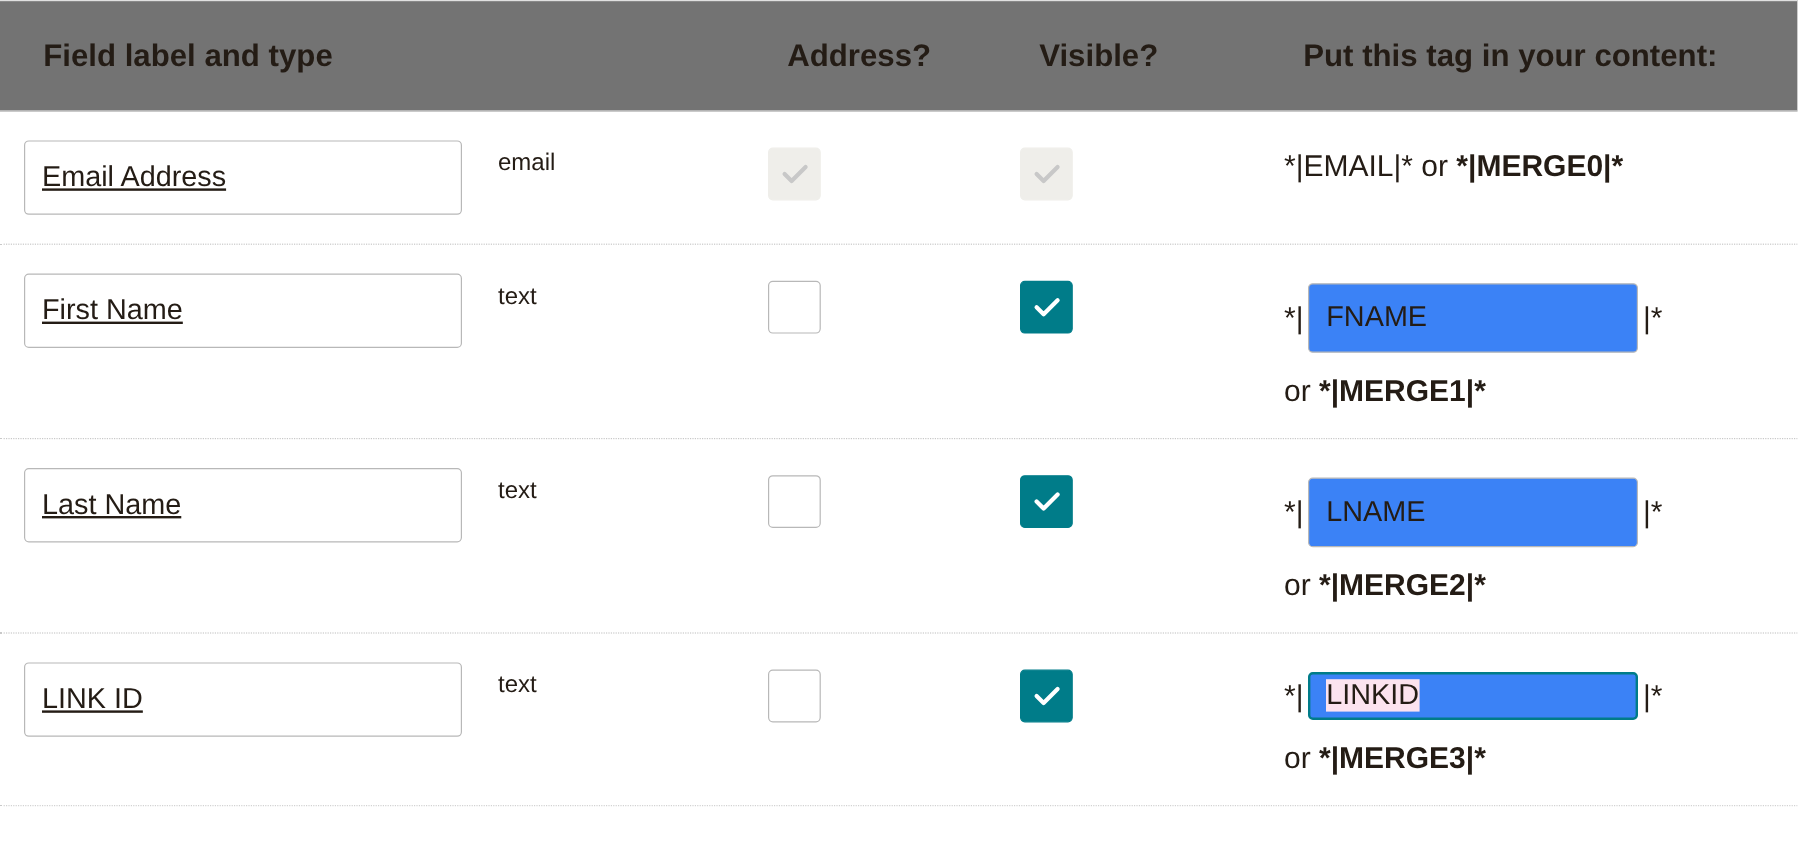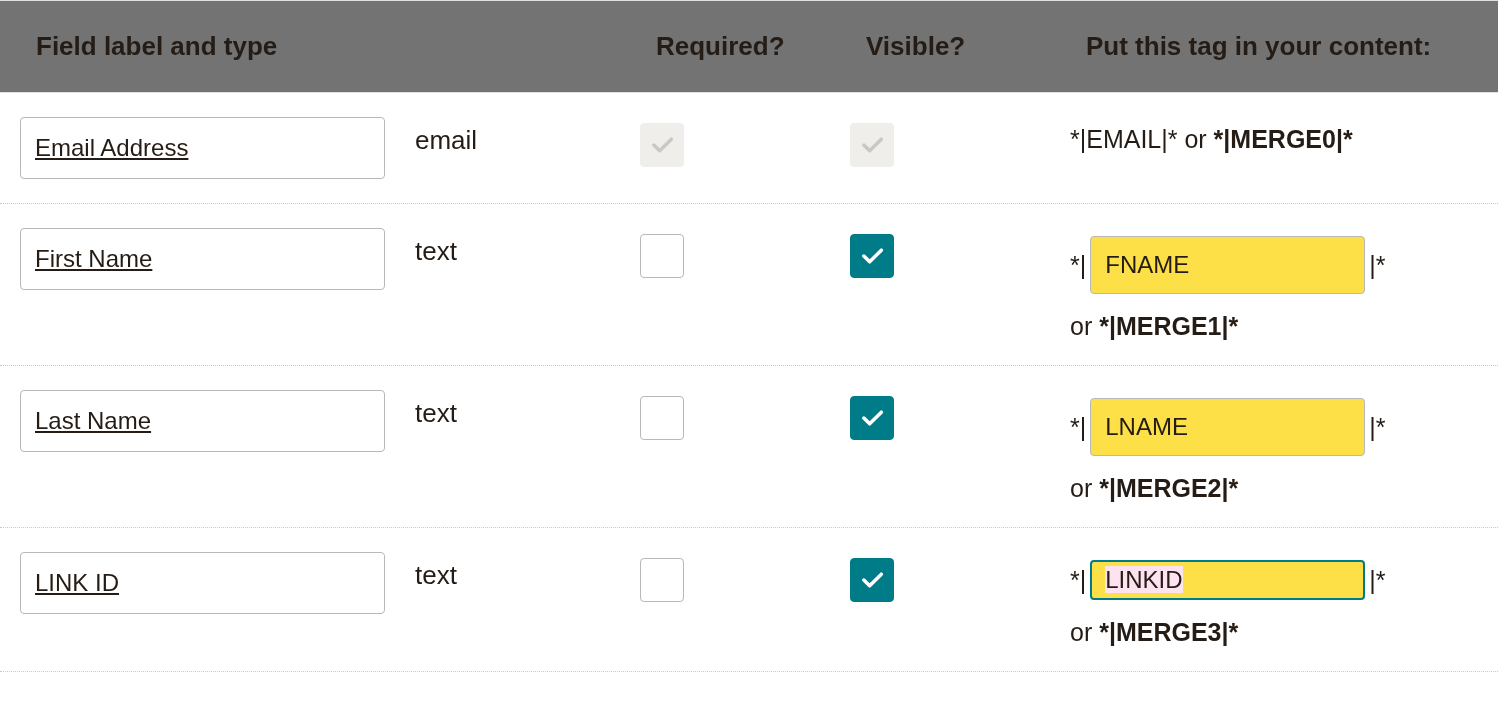--- a/index.html
+++ b/index.html
@@ -36,21 +36,21 @@
       padding: 16px 14px;
       border: 1px solid #b8b8b8;
       border-radius: 4px;
       width: 365px;
       background: #fff;
       color: #241c15;
       font-family: inherit;
       text-decoration: underline;
     }
     .type-text {
-      font-size: 26px;
+      font-size: 20px;
       color: #241c15;
       padding-top: 8px;
     }
     .checkbox {
       width: 44px;
       height: 44px;
       border: 1px solid #b8b8b8;
       border-radius: 4px;
       background: #fff;
       display: inline-flex;
@@ -85,40 +85,40 @@
       display: inline-flex;
       align-items: center;
       gap: 4px;
     }
     .tag-input {
       font-size: 24px;
       padding: 14px 14px;
       border: 1px solid #b8b8b8;
       border-radius: 4px;
       width: 275px;
-      background: #fde047;
+      background: #3b82f6;
       color: #241c15;
       font-family: inherit;
     }
     .tag-input.focused {
       border: 2px solid #007c89;
       padding: 4px 13px;
     }
     .highlight { background: #fce3ef; }
     .or-line { margin-top: 18px; font-size: 25px; }
     .checkbox-col, .visible-col { display: flex; }
   </style>
 </head>
 <body>
 
 <div class="table">
 
   <div class="header-row">
     <div class="col-header">Field label and type</div>
-    <div class="col-header">Required?</div>
+    <div class="col-header">Address?</div>
     <div class="col-header">Visible?</div>
     <div class="col-header">Put this tag in your content:</div>
   </div>
 
   <div id="rows-container">
       <div class="body-row">
         <div><input class="label-input" type="text" value="Email Address" style=""></div>
         <div class="type-text">email</div>
         <div class="checkbox-col">
           <div class="checkbox disabled">

